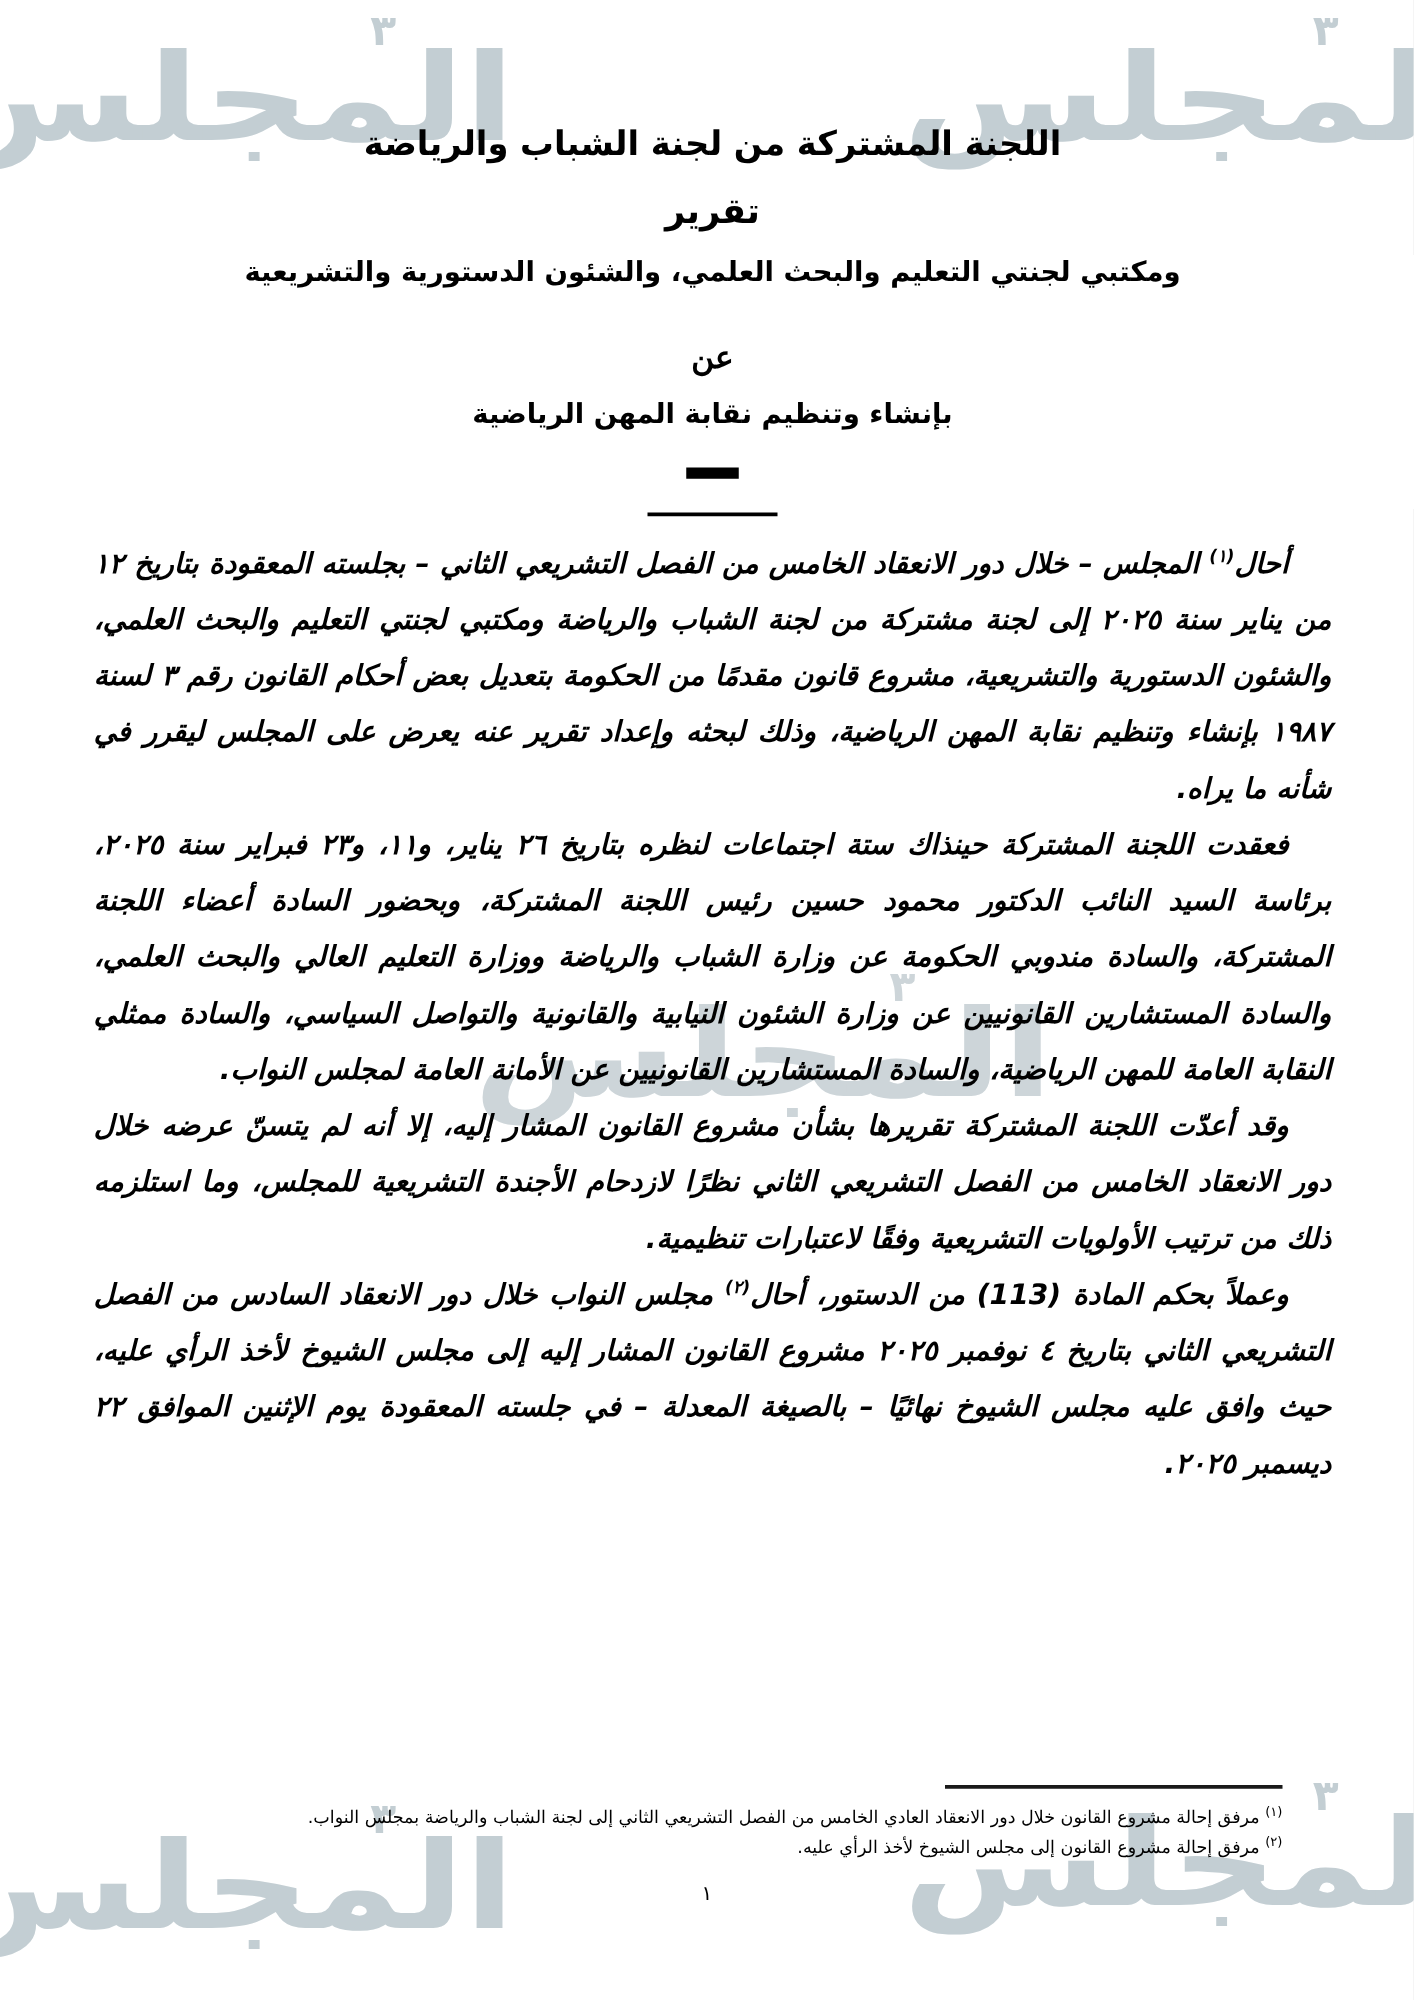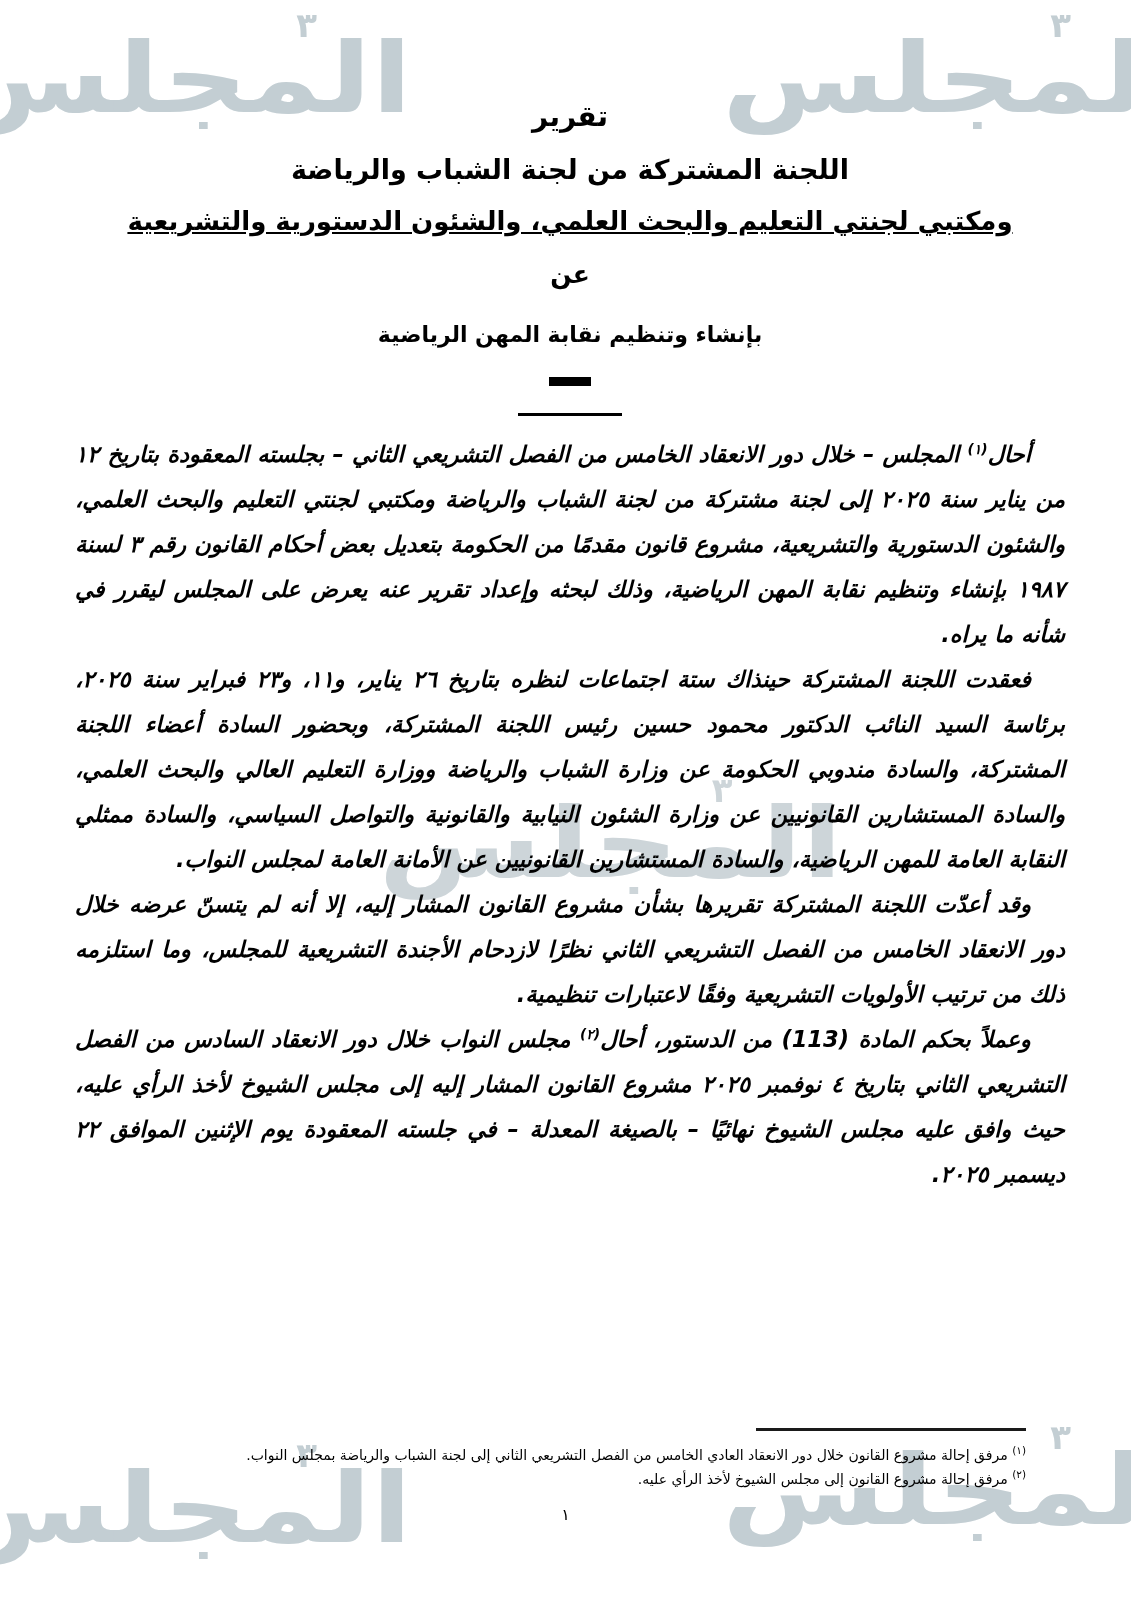--- a/index.html
+++ b/index.html
@@ -52,22 +52,22 @@
   .content {
     position:relative;
     z-index:1;
     direction:rtl;
     padding:100px 66px 0 75px;
   }
   .title-block { text-align:center; font-weight:bold; }
   .title-line { margin:0 0 21px 0; }
   .t-report   { font-size:28px; }
   .t-committee{ font-size:27px; }
-  .t-offices  { font-size:26px; margin-bottom:24px;text-decoration:underline; }
-  .t-about    { font-size:25px; margin-bottom:33px; }
+  .t-offices  { font-size:22px; margin-bottom:40px; }
+  .t-about    { font-size:25px; margin-bottom:18px;font-family:Liberation Serif, serif; }
   .t-bill     { font-size:26px; }
   .t-union    { font-size:22px; margin-bottom:0; }
 
   .sep-thick {
     width:42px; height:9px; background:#000;
     margin:30px auto 0 auto;
   }
   .sep-thin {
     width:104px; height:3px; background:#000;
     margin:27px auto 0 auto;
@@ -141,22 +141,22 @@
     <span class="wm-word">المجلس</span>
   </div>
   <div class="wm wm-corner wm-bottom-right">
     <span class="wm-mark">٣</span>
     <span class="wm-word">المجلس</span>
   </div>
 
   <div class="content">
 
     <div class="title-block">
+      <div class="title-line t-committee">اللجنة المشتركة من لجنة الشباب والرياضة</div>
       <div class="title-line t-report">تقرير</div>
-      <div class="title-line t-committee">اللجنة المشتركة من لجنة الشباب والرياضة</div>
       <div class="title-line t-offices">ومكتبي لجنتي التعليم والبحث العلمي، والشئون الدستورية والتشريعية</div>
       <div class="title-line t-about">عن</div>
       <div class="title-line t-union">بإنشاء وتنظيم نقابة المهن الرياضية</div>
     </div>
 
     <div class="sep-thick"></div>
     <div class="sep-thin"></div>
 
     <div class="body-text">
       <p class="body-p"><span>أحال</span><sup class="fn-ref">(١)</sup><span> المجلس – خلال دور الانعقاد الخامس من الفصل التشريعي الثاني – بجلسته المعقودة بتاريخ ١٢ من يناير سنة ٢٠٢٥ إلى لجنة مشتركة من لجنة الشباب والرياضة ومكتبي لجنتي التعليم والبحث العلمي، والشئون الدستورية والتشريعية، مشروع قانون مقدمًا من الحكومة بتعديل بعض أحكام القانون رقم ٣ لسنة ١٩٨٧ بإنشاء وتنظيم نقابة المهن الرياضية، وذلك لبحثه وإعداد تقرير عنه يعرض على المجلس ليقرر في شأنه ما يراه.</span></p>

